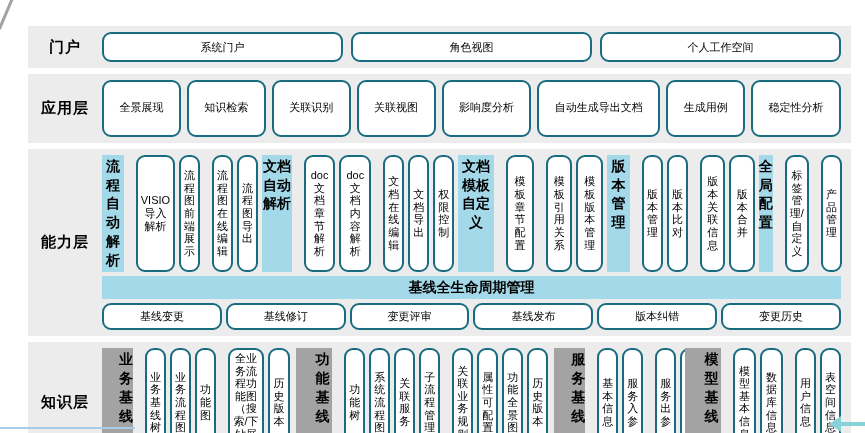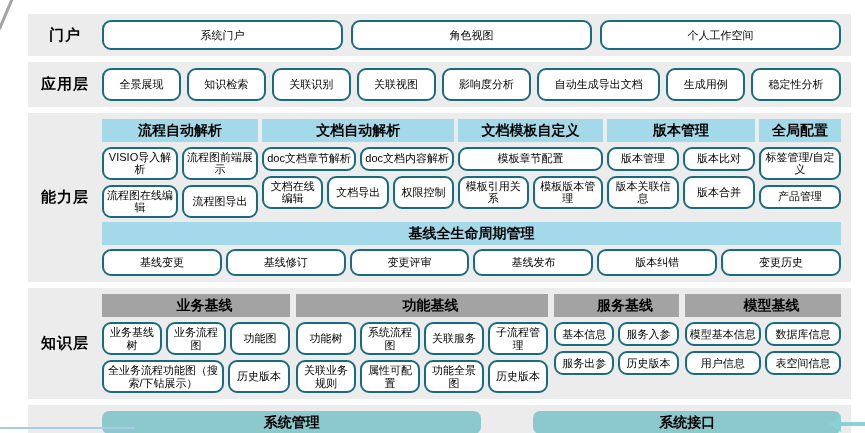--- a/index.html
+++ b/index.html
@@ -11,47 +11,47 @@
   }
   .page { position: absolute; inset: 0; }
 
   
   .band {
     background: #ececec;
     display: flex; align-items: stretch;
     margin: 0 14px 6px 28px;
     padding: 6px 10px 6px 0;
   }
-  .band-first { margin-top: 14px; }
+  .band-first { margin-top: 26px; }
   .band-label {
     flex: 0 0 74px; display: flex; align-items: center; justify-content: center;
     font-weight: bold; font-size: 15px; letter-spacing: 1px;
   }
   .band-content { flex: 1; display: flex; min-width: 0; }
   .col { flex-direction: column; }
   .gap8 { gap: 8px; }
   .gap6 { gap: 6px; }
   .gap4 { gap: 4px; }
 
   
   .box {
     background: #fff;
     border: 2px solid #196b80;
     border-radius: 9px;
     display: flex; align-items: center; justify-content: center;
     text-align: center; font-size: 11px; line-height: 1.15;
     padding: 2px 3px; min-height: 24px;
   }
   .flex1 { flex: 1 1 0; }
-  .flexauto { flex: 1 1 auto; white-space: nowrap; padding: 8px 8px; }
+  .flexauto { flex: 1 1 auto; white-space: nowrap; padding: 20px 8px; font-family: Liberation Mono, monospace; }
   .h30 { min-height: 30px; }
   .h27 { min-height: 27px; }
 
   
-  .group { display: flex; flex-direction: column; gap: 5px; min-width: 0; }
+  .group { display: flex; flex-direction: row; gap: 12px; min-width: 0; }
   .g-header {
     font-weight: bold; font-size: 14px; text-align: center;
     padding: 2px 0; line-height: 1.35;
   }
   .hdr-blue  { background: #a4d9e9; }
   .hdr-green { background: #a3a3a3; padding-left: 17px; }
   .hdr-teal  { background: #8cc9cc; border-radius: 7px; }
   .row { display: flex; gap: 4px; }
   .row .box { flex: 1 1 0; }
 

